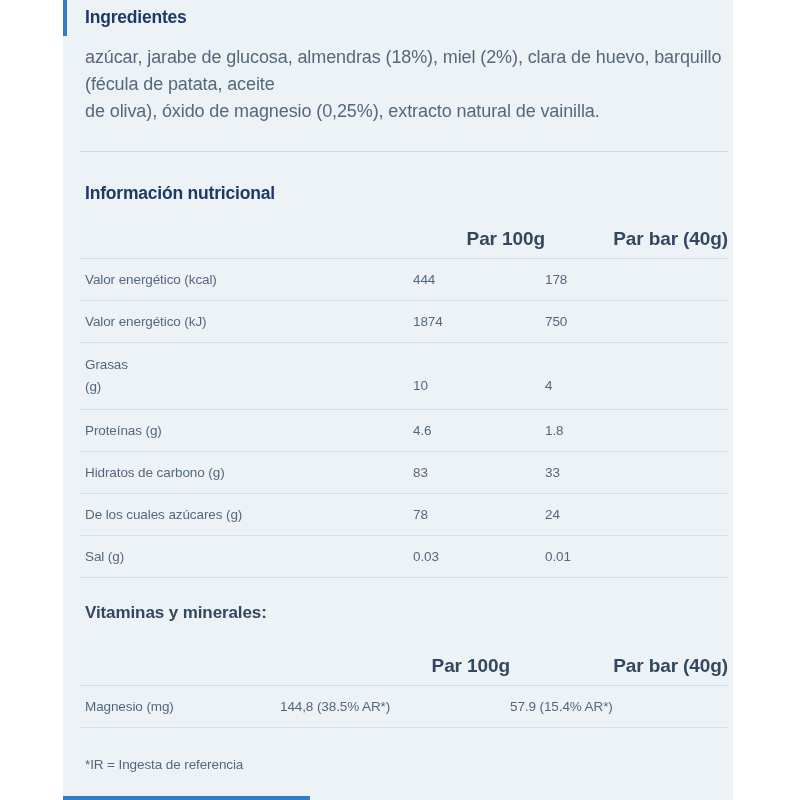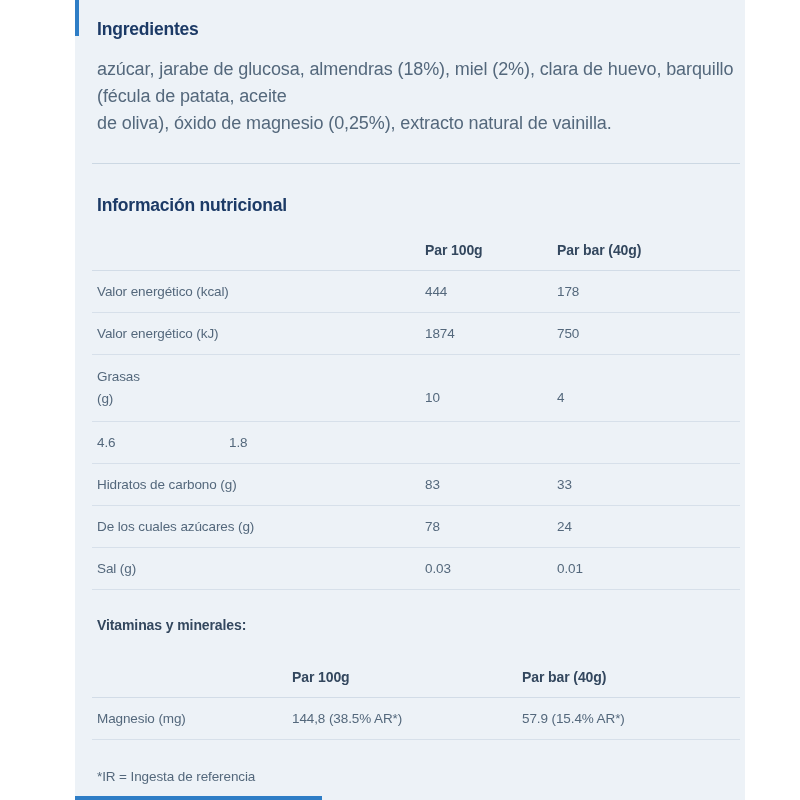--- a/index.html
+++ b/index.html
@@ -7,23 +7,23 @@
     --heading:#1c3a66;
     --text:#54687c;
     --bold:#33475e;
     --divider:#d7e0ea;
     --accent:#2e7dc6;
   }
   *{margin:0;padding:0;box-sizing:border-box;}
   html,body{width:800px;height:800px;background:#ffffff;overflow:hidden;
     font-family:"Liberation Sans","DejaVu Sans",sans-serif;}
   .panel{
-    position:absolute;left:75px;top:0;width:670px;height:800px;
+    position:absolute;left:63px;top:0;width:670px;height:800px;
     background:var(--bg-panel);
-    padding:18px 5px 0 22px;
+    padding:6px 5px 0 22px;
   }
   .accent-v{position:absolute;left:0;top:0;width:4px;height:36px;background:var(--accent);}
   .accent-h{position:absolute;left:0;bottom:0;width:247px;height:4px;background:var(--accent);}
   h2{
     font-size:17.5px;font-weight:700;color:var(--heading);
     line-height:22px;letter-spacing:-0.2px;
   }
   .h-ingredientes{margin-bottom:16px;}
   .h-nutricional{margin-top:30px;margin-bottom:0;}
   .body-text{
@@ -43,29 +43,29 @@
     padding:13px 0 13px 5px;
   }
   .row.head{padding-top:11px;padding-bottom:12px;border-bottom-color:#d2dce7;}
   .row.grasas{padding-top:11px;padding-bottom:11px;}
   .cell{
     font-size:13.5px;color:var(--text);line-height:15px;
     letter-spacing:-0.1px;white-space:pre-line;
   }
   .grasas .cell{line-height:22px;}
   .grasas .c2,.grasas .c3{margin-top:21px;}
-  .cell.colhead{font-weight:700;color:var(--bold);font-size:14px;}
+  .cell.colhead{font-weight:700;color:var(--bold);font-size:19px;text-align:right;}
   .t1 .c1{width:328px;}
   .t1 .c2{width:132px;}
   .t1 .c3{flex:1;}
   .t2 .c1{width:195px;}
   .t2 .c2{width:230px;}
   .t2 .c3{flex:1;}
   .bold-label{
-    margin-top:27px;font-size:14px;font-weight:700;color:var(--bold);
+    margin-top:27px;font-size:17px;font-weight:700;color:var(--bold);
     line-height:16px;letter-spacing:-0.1px;
   }
   .footnote{
     margin-top:29px;font-size:13.5px;color:var(--text);line-height:15px;
     letter-spacing:-0.1px;
   }
 </style>
 </head>
 <body>
 
@@ -98,20 +98,21 @@
       <div class="cell c2">1874</div>
       <div class="cell c3">750</div>
     </div>
     <div class="row grasas">
       <div class="cell c1">Grasas
 (g)</div>
       <div class="cell c2">10</div>
       <div class="cell c3">4</div>
     </div>
     <div class="row">
+      <div class="cell c1">Proteínas (g)</div>
       <div class="cell c2">4.6</div>
       <div class="cell c3">1.8</div>
     </div>
     <div class="row">
       <div class="cell c1">Hidratos de carbono (g)</div>
       <div class="cell c2">83</div>
       <div class="cell c3">33</div>
     </div>
     <div class="row">
       <div class="cell c1">De los cuales azúcares (g)</div>

